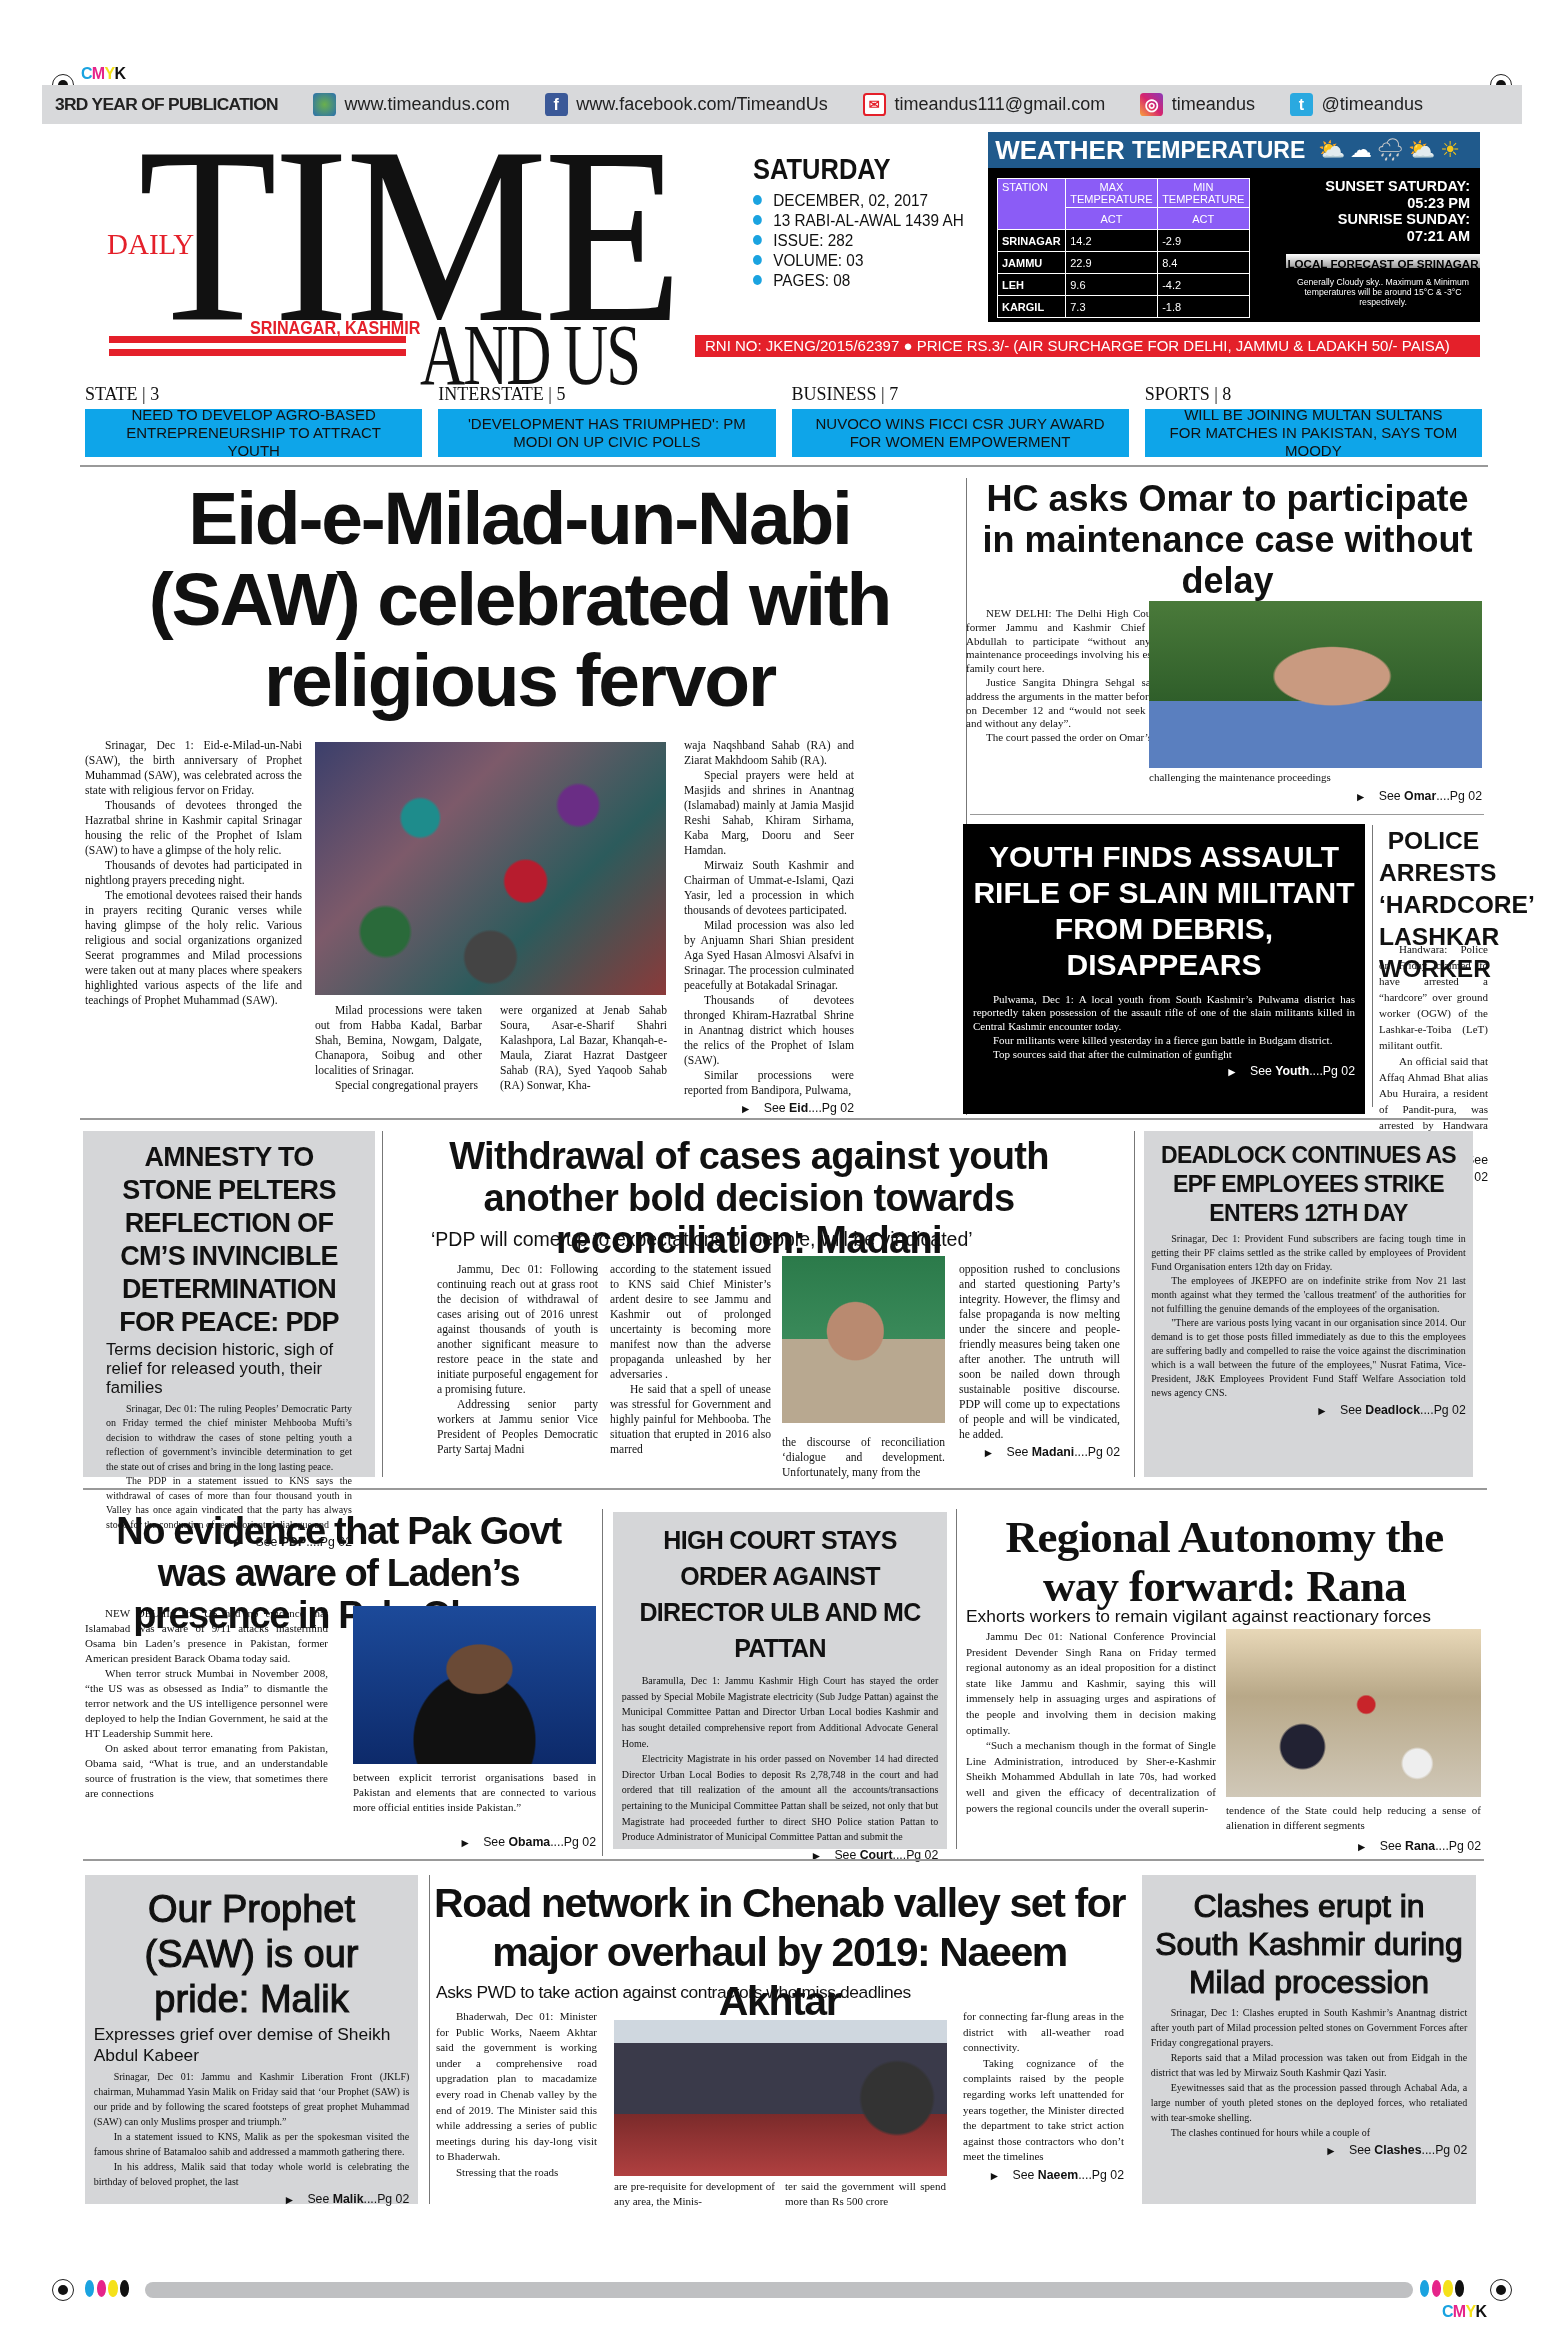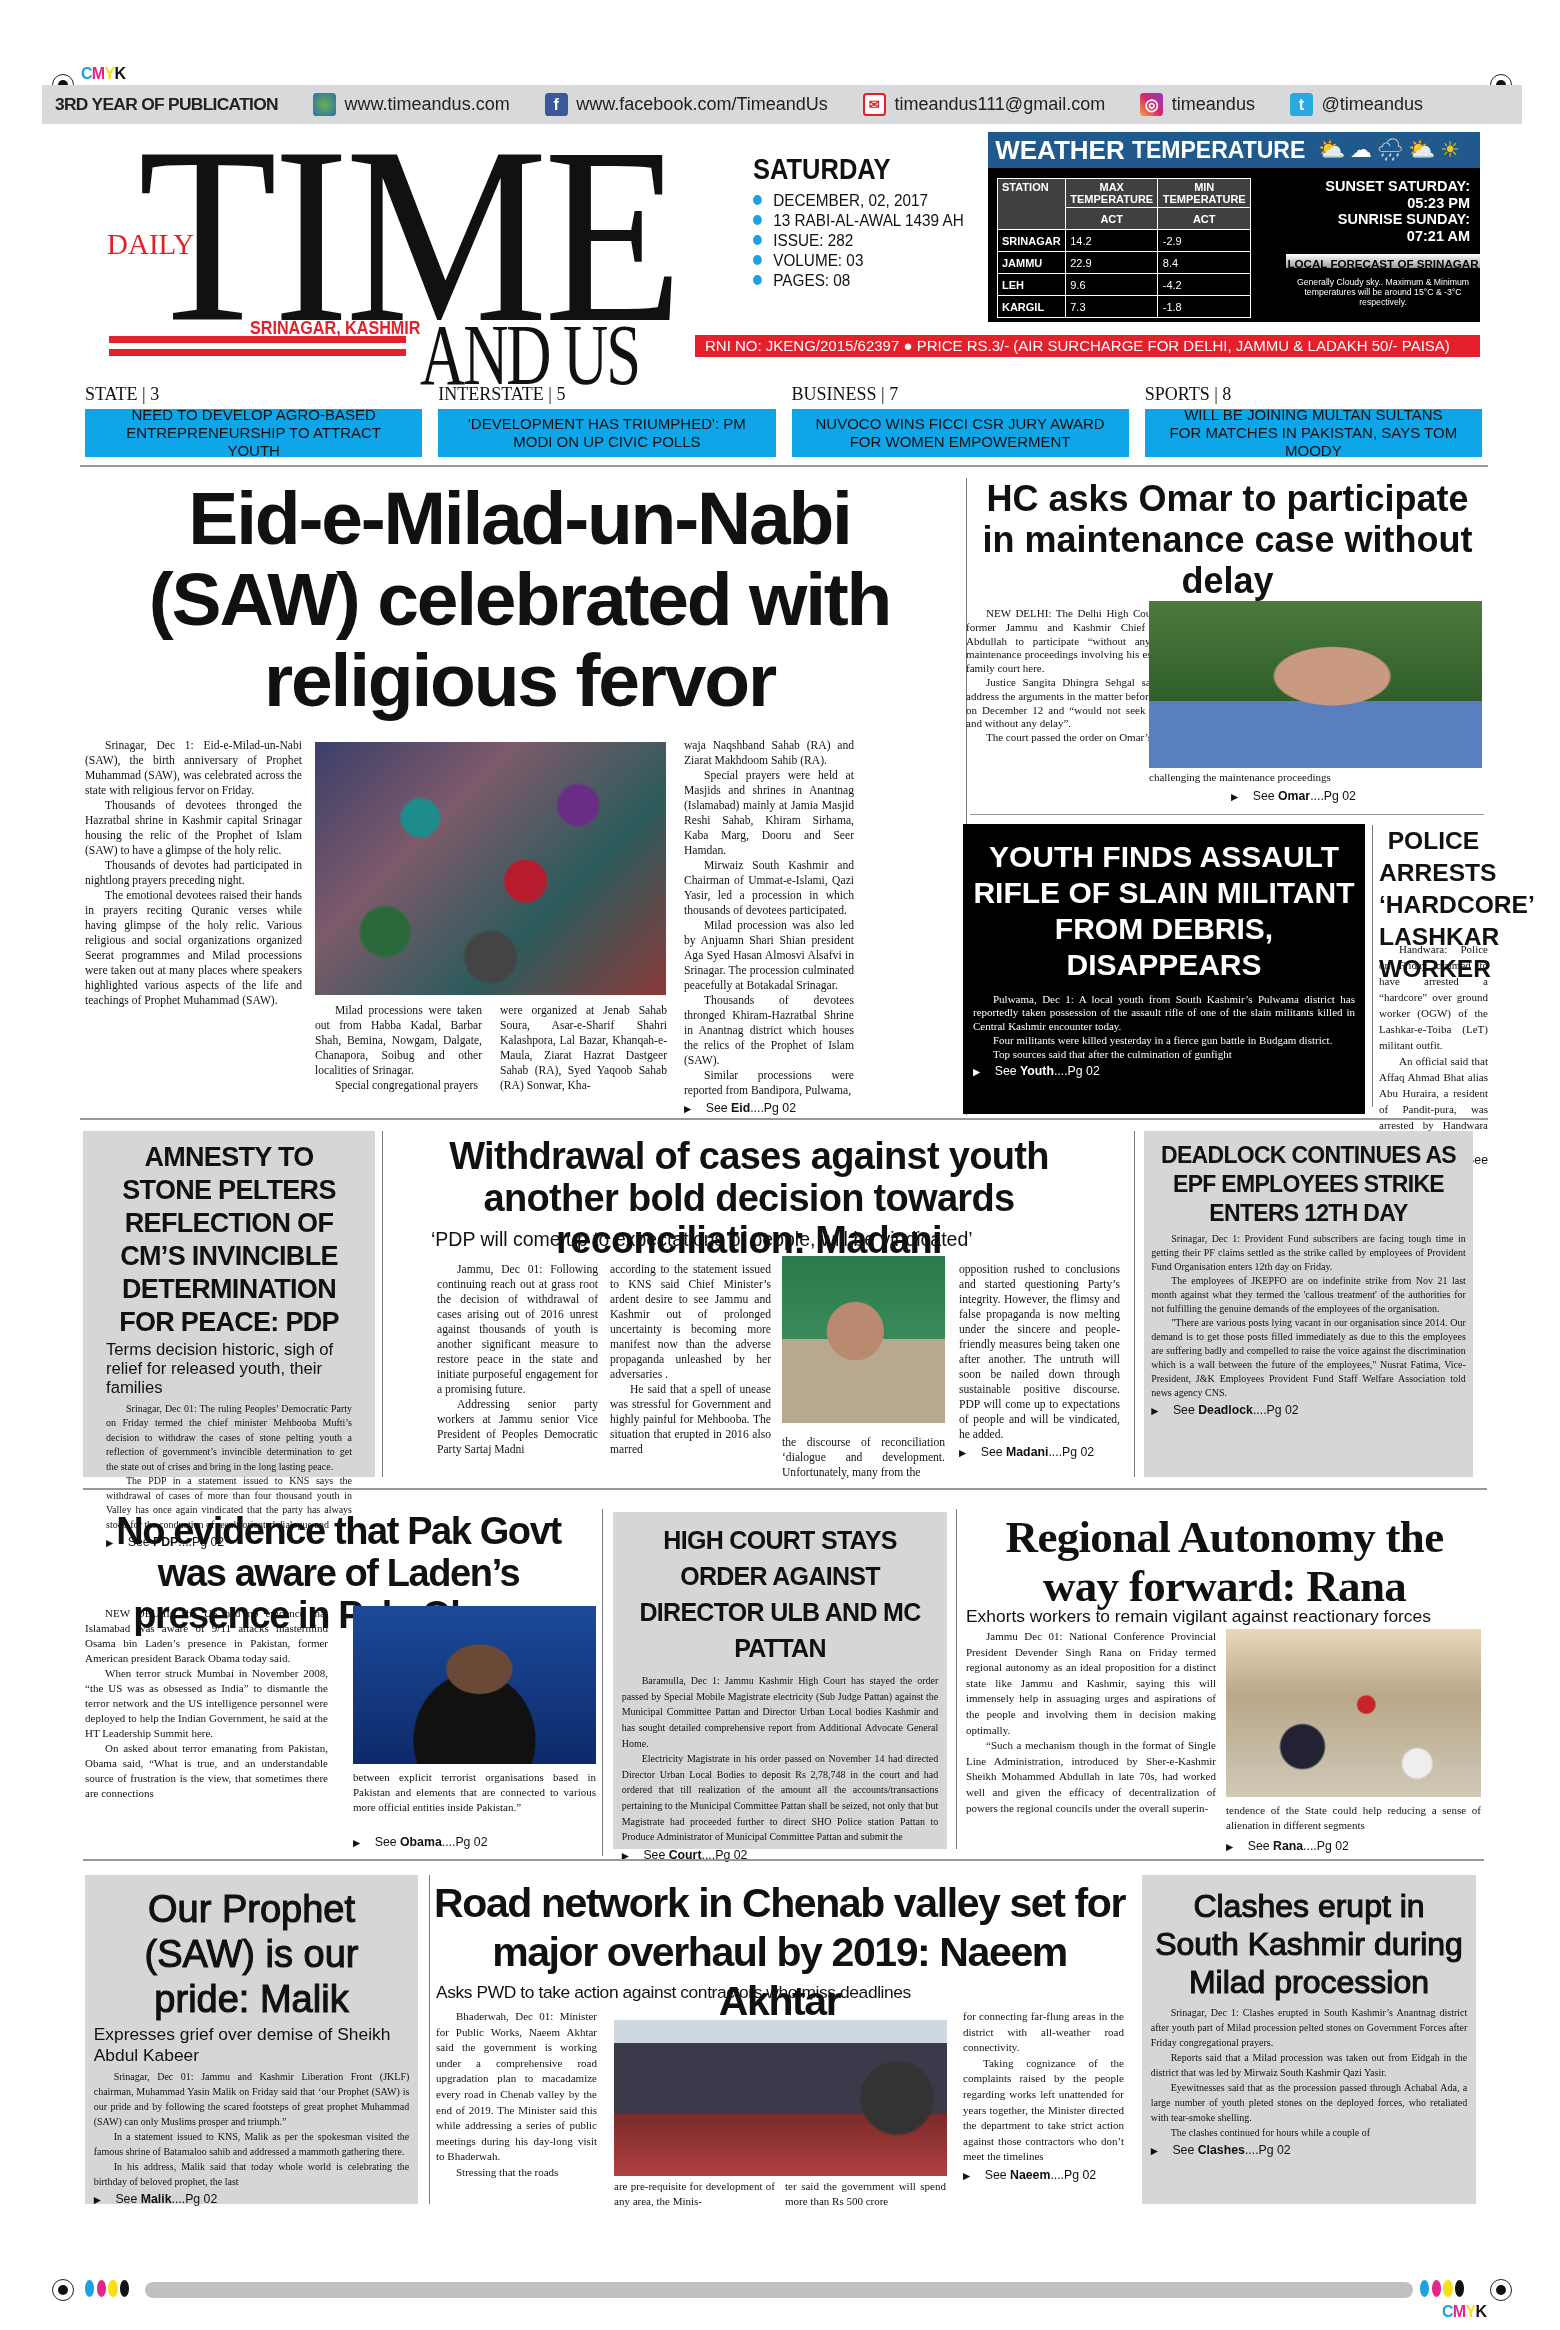--- a/index.html
+++ b/index.html
@@ -17,35 +17,35 @@
 .srinagar{left:250px;top:317px;color:#e4202a;font-family:"Liberation Sans",sans-serif;font-weight:bold;font-size:19px;transform:scaleX(0.85);transform-origin:left top}
 .redline{background:#e4202a;height:7.2px}
 .dateblock{left:753px;top:152px;font-family:"Liberation Sans",sans-serif}
 .dateblock .day{font-size:30px;font-weight:bold;margin-bottom:4.3px;transform:scaleX(0.85);transform-origin:left}
 .dateblock li{list-style:none;font-size:17.4px;display:flex;align-items:center;height:20px;transform:scaleX(0.88);transform-origin:left}
 .dateblock li::before{content:"";width:10px;height:10px;border-radius:50%;background:#1aa3e0;margin-right:13px}
 .weather{left:988px;top:132px;width:492px;height:190px;background:#000;color:#fff;font-family:"Liberation Sans",sans-serif}
 .weather .hdr{height:36px;background:#205a8c;display:flex;align-items:center;padding-left:7.2px;font-size:26px}
 .weather table{position:absolute;left:8.7px;top:46px;border-collapse:collapse;font-size:11px}
 .weather td,.weather th{border:1.4px solid #fff;padding:2.2px 4.3px;height:22px}
-.weather th{background:#404040;font-weight:bold;text-align:center}
+.weather th{background:#8b5cf6;font-weight:normal;text-align:center}
 .weather td.st{font-weight:bold}
 .sun{position:absolute;right:10px;top:46px;text-align:right;font-weight:bold;font-size:14.5px;line-height:16.7px}
 .lf{position:absolute;left:298px;top:122px;width:194px;height:14px;background:linear-gradient(#fff,#999);color:#000;font-weight:bold;font-size:11.6px;text-align:center;line-height:19px}
 .lftext{position:absolute;left:304px;top:145px;width:182px;font-size:8.7px;text-align:center;line-height:10px}
 .rni{left:695px;top:335px;width:785px;height:22px;background:#e4202a;color:#fff;font-family:"Liberation Sans",sans-serif;font-size:15px;line-height:22px;padding-left:10px;white-space:nowrap}
 .teasers{left:85px;top:384px;width:1397px;display:flex;gap:16px}
 .teaser{flex:1}
 .teaser .sec{font-family:"Liberation Serif",serif;font-size:18px;margin-bottom:4.3px}
 .teaser .box{background:#0ea5e9;height:48px;display:flex;align-items:center;justify-content:center;text-align:center;font-family:"Liberation Sans",sans-serif;font-size:15px;line-height:18px;padding:0 24px;transform-origin:center}
 .hr{background:#999;height:2.2px}
 .vr{background:#777;width:1.4px}
 .body{font-size:11.6px;line-height:15px;text-align:justify;hyphens:auto}
 .body p{text-indent:20px}
-.see{font-family:"Liberation Sans",sans-serif;font-size:12.3px;margin-top:2.9px}
+.see{text-align:right;font-family:"Liberation Sans",sans-serif;font-size:12.3px;margin-top:2.9px}
 .see b{font-weight:bold}
 .see .arr{margin-right:14.5px;font-size:9.4px}
 .hd{font-family:"Liberation Sans",sans-serif;font-weight:bold;text-align:center;line-height:1}
 .gray{background:#d5d6d8}
 .photo{overflow:hidden}
 .crowd{background:radial-gradient(circle at 30% 30%,#1e8c8c 0 6%,transparent 7%),radial-gradient(circle at 60% 55%,#b71c2e 0 8%,transparent 9%),radial-gradient(circle at 75% 25%,#6a2d85 0 6%,transparent 7%),radial-gradient(circle at 20% 75%,#2a6a3a 0 7%,transparent 8%),radial-gradient(circle at 50% 85%,#444 0 9%,transparent 10%),linear-gradient(135deg,#3b3f6b,#7d5a6a,#2c5b5c,#8b3a3a)}
 .face{background:radial-gradient(ellipse at 55% 45%,#c99a80 0 22%,transparent 23%),linear-gradient(180deg,#4a7a3a,#2f5e2a 60%,#5a7fbf 60%)}
 .face2{background:radial-gradient(ellipse at 45% 45%,#b98a70 0 22%,transparent 23%),linear-gradient(180deg,#2b7a4a,#3a8a5a 50%,#b8a890 50%)}
 .obama{background:radial-gradient(ellipse at 52% 40%,#6a4a36 0 18%,transparent 19%),radial-gradient(ellipse at 50% 85%,#111 0 35%,transparent 36%),linear-gradient(#1c4a9a,#0d2a6a)}
 .meeting{background:radial-gradient(circle at 55% 45%,#c8242a 0 5%,transparent 6%),radial-gradient(circle at 30% 70%,#223 0 10%,transparent 11%),radial-gradient(circle at 75% 80%,#eee 0 6%,transparent 7%),linear-gradient(#e8d8b8,#b8a888 40%,#d0c8b8)}

